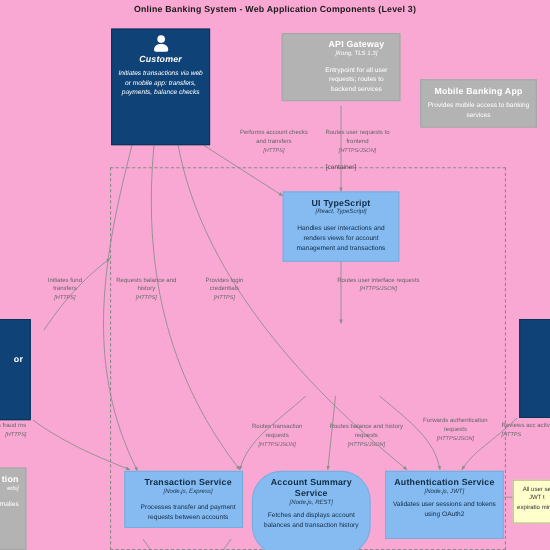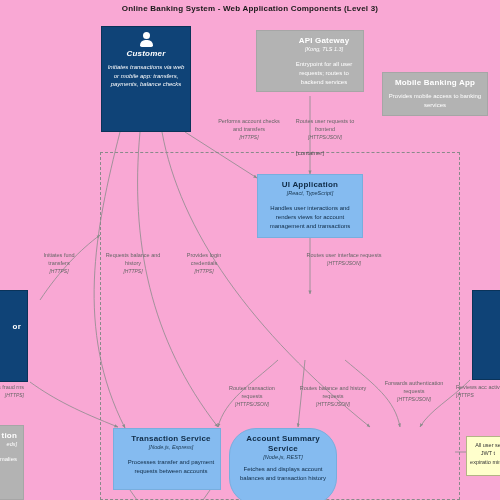--- a/index.html
+++ b/index.html
@@ -215,38 +215,43 @@
     <div class="n-tech">[Kong, TLS 1.3]</div>
     <div class="n-desc">Entrypoint for all user requests; routes to backend services</div>
   </div>
 
   <div class="node external" style="left:382px; top:28px; width:106px; height:44px;margin-top:44px;">
     <div class="n-title">Mobile Banking App</div>
     <div class="n-desc" style="margin-top:4px;">Provides mobile access to banking services</div>
   </div>
 
   <div class="node component" style="left:257px; top:174px; width:106px; height:64px;">
-    <div class="n-title">UI Application</div>
+    <div class="n-title">UI TypeScript</div>
     <div class="n-tech">[React, TypeScript]</div>
     <div class="n-desc">Handles user interactions and renders views for account management and transactions</div>
   </div>
 
 
-  <div class="node component" style="left:113px; top:428px; width:108px; height:62px;padding-left:12px;">
+  <div class="node component" style="left:113px; top:428px; width:108px; height:52px;padding-left:12px;">
     <div class="n-title">Transaction Service</div>
     <div class="n-tech">[Node.js, Express]</div>
     <div class="n-desc">Processes transfer and payment requests between accounts</div>
   </div>
 
   <div class="node component" style="left:229px; top:428px; width:108px; height:77px;border-radius:27px;">
     <div class="n-title">Account Summary Service</div>
     <div class="n-tech">[Node.js, REST]</div>
     <div class="n-desc" style="margin-top:4px;">Fetches and displays account balances and transaction history</div>
   </div>
 
+  <div class="node component" style="left:350px; top:428px; width:108px; height:62px;">
+    <div class="n-title">Authentication Service</div>
+    <div class="n-tech">[Node.js, JWT]</div>
+    <div class="n-desc" style="margin-top:4px;">Validates user sessions and tokens using OAuth2</div>
+  </div>
 
   <div class="node person" style="left:-62px; top:290px; width:90px; height:92px;">
     <div class="n-title" style="margin-top:26px; text-align:right; padding-right:2px;">or</div>
   </div>
 
   <div class="node person" style="left:472px; top:290px; width:90px; height:90px;">
     <div class="n-title" style="margin-top:26px;">P</div>
     <div class="n-desc" style="margin-top:1px; font-weight:bold; font-size:7px;">recon</div>
   </div>
 

